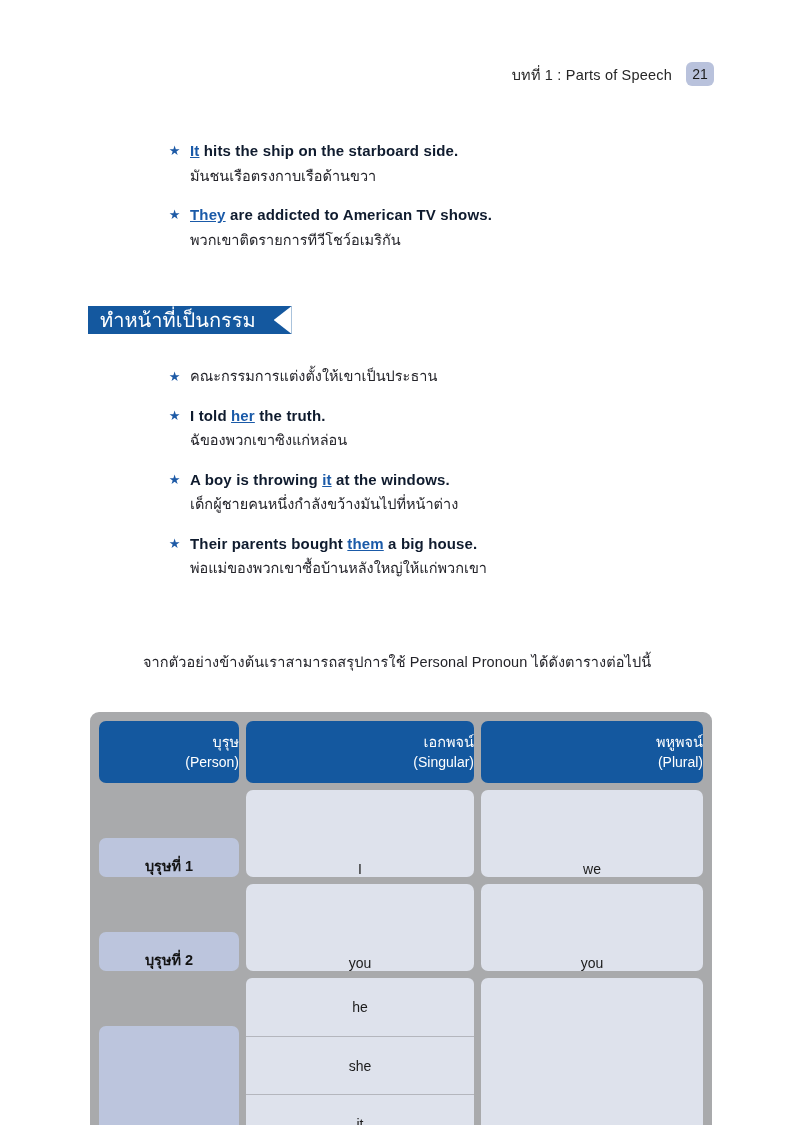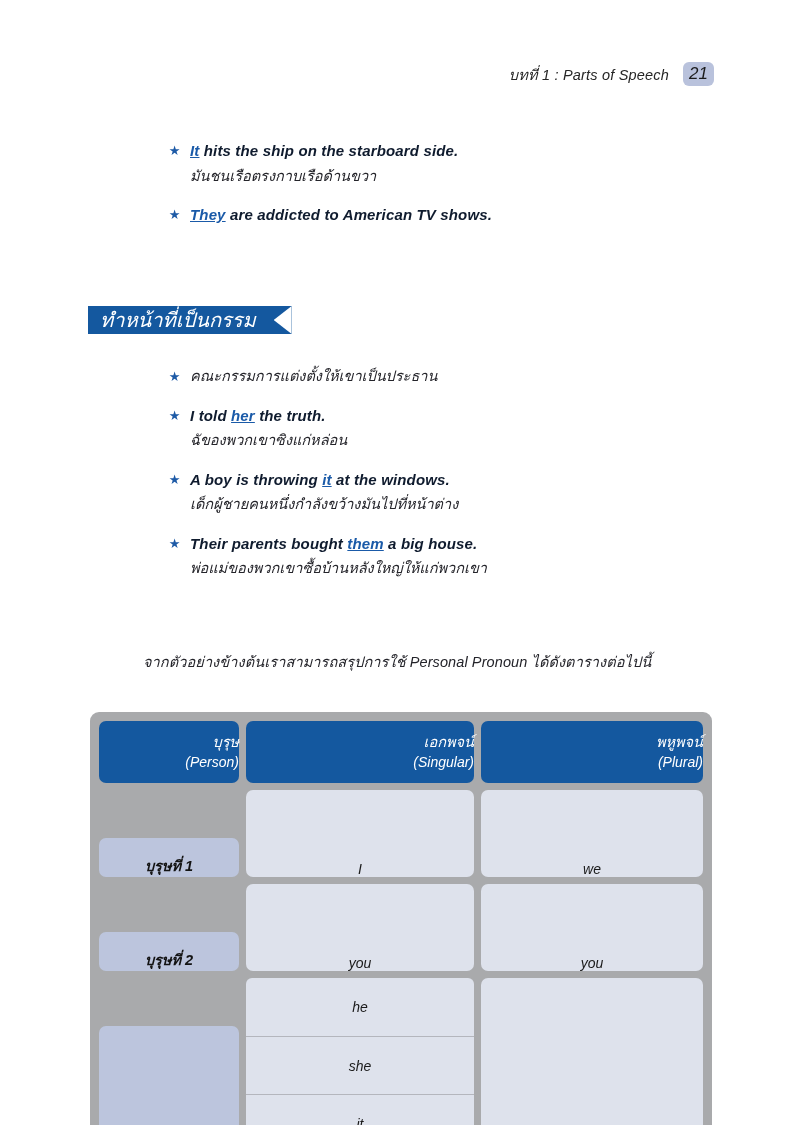--- a/index.html
+++ b/index.html
@@ -6,21 +6,21 @@
 
   body {
     width: 800px;
     height: 1125px;
     background: #ffffff;
     font-family: "Liberation Sans", "DejaVu Sans", sans-serif;
     position: relative;
     overflow: hidden;
   }
 
-  .page { position: relative; width: 800px; height: 1124px; font-style: italic; }
+  .page { position: relative; width: 800px; height: 1124px; }
 
   
   .page-header {
     position: absolute;
     top: 62px;
     right: 86px;
     display: flex;
     align-items: center;
     gap: 14px;
   }
@@ -29,21 +29,21 @@
     color: #262626;
     letter-spacing: .2px;
     white-space: nowrap;
   }
   .page-badge {
     min-width: 28px;
     height: 20px;
     border-radius: 6px;
     background: #b9c2dc;
     color: #1b1b1b;
-    font-size: 17px;
+    font-size: 14px;
     display: flex;
     align-items: center;
     justify-content: center;
     padding: 12px 6px;
   }
 
   
   .bullet-group { position: absolute; }
   .bullet-item { position: relative; margin-bottom: 19px; }
   .bullet-item:last-child { margin-bottom: 0; }
@@ -207,20 +207,21 @@
 
   <div class="bullet-group" id="group-one">
       <div class="bullet-item">
         <span class="star-icon">★</span>
         <div class="en-line"><span></span><span class="pron">It</span><span> hits the ship on the starboard side.</span></div>
         <div class="th-line">มันชนเรือตรงกาบเรือด้านขวา</div>
       </div>
       <div class="bullet-item">
         <span class="star-icon">★</span>
         <div class="en-line"><span></span><span class="pron">They</span><span> are addicted to American TV shows.</span></div>
+        <div class="th-line">พวกเขาติดรายการทีวีโชว์อเมริกัน</div>
       </div>
     </div>
 
   <div class="ribbon-wrap">
     <div class="ribbon-shape">
       <span>ทำหน้าที่เป็นกรรม</span>
       <span class="ribbon-notch"></span>
     </div>
   </div>
 

